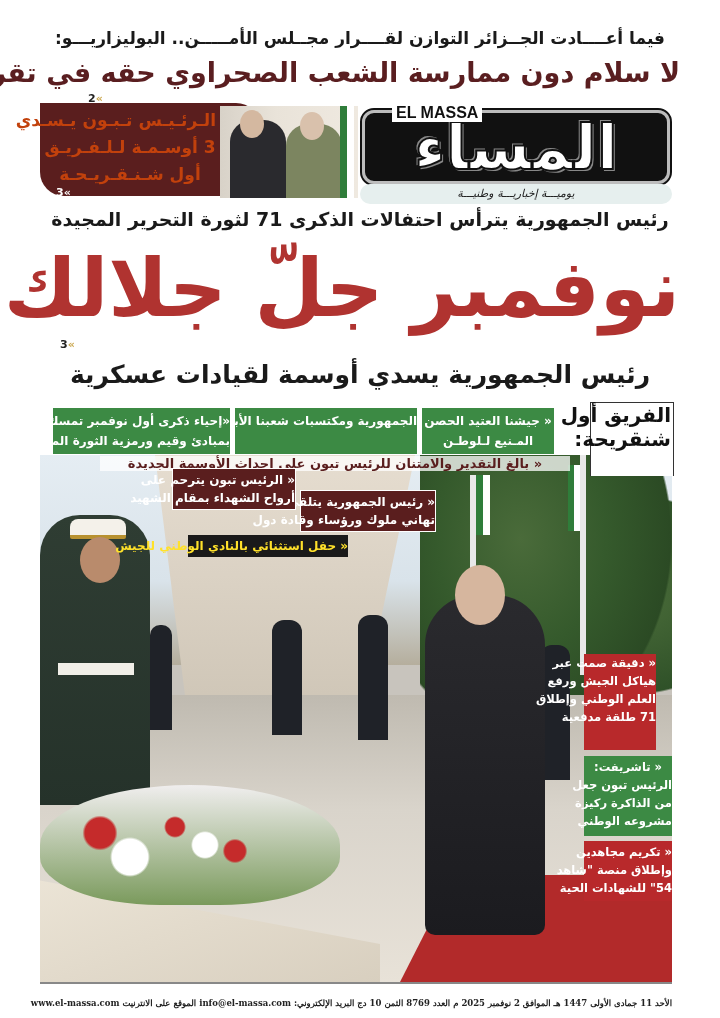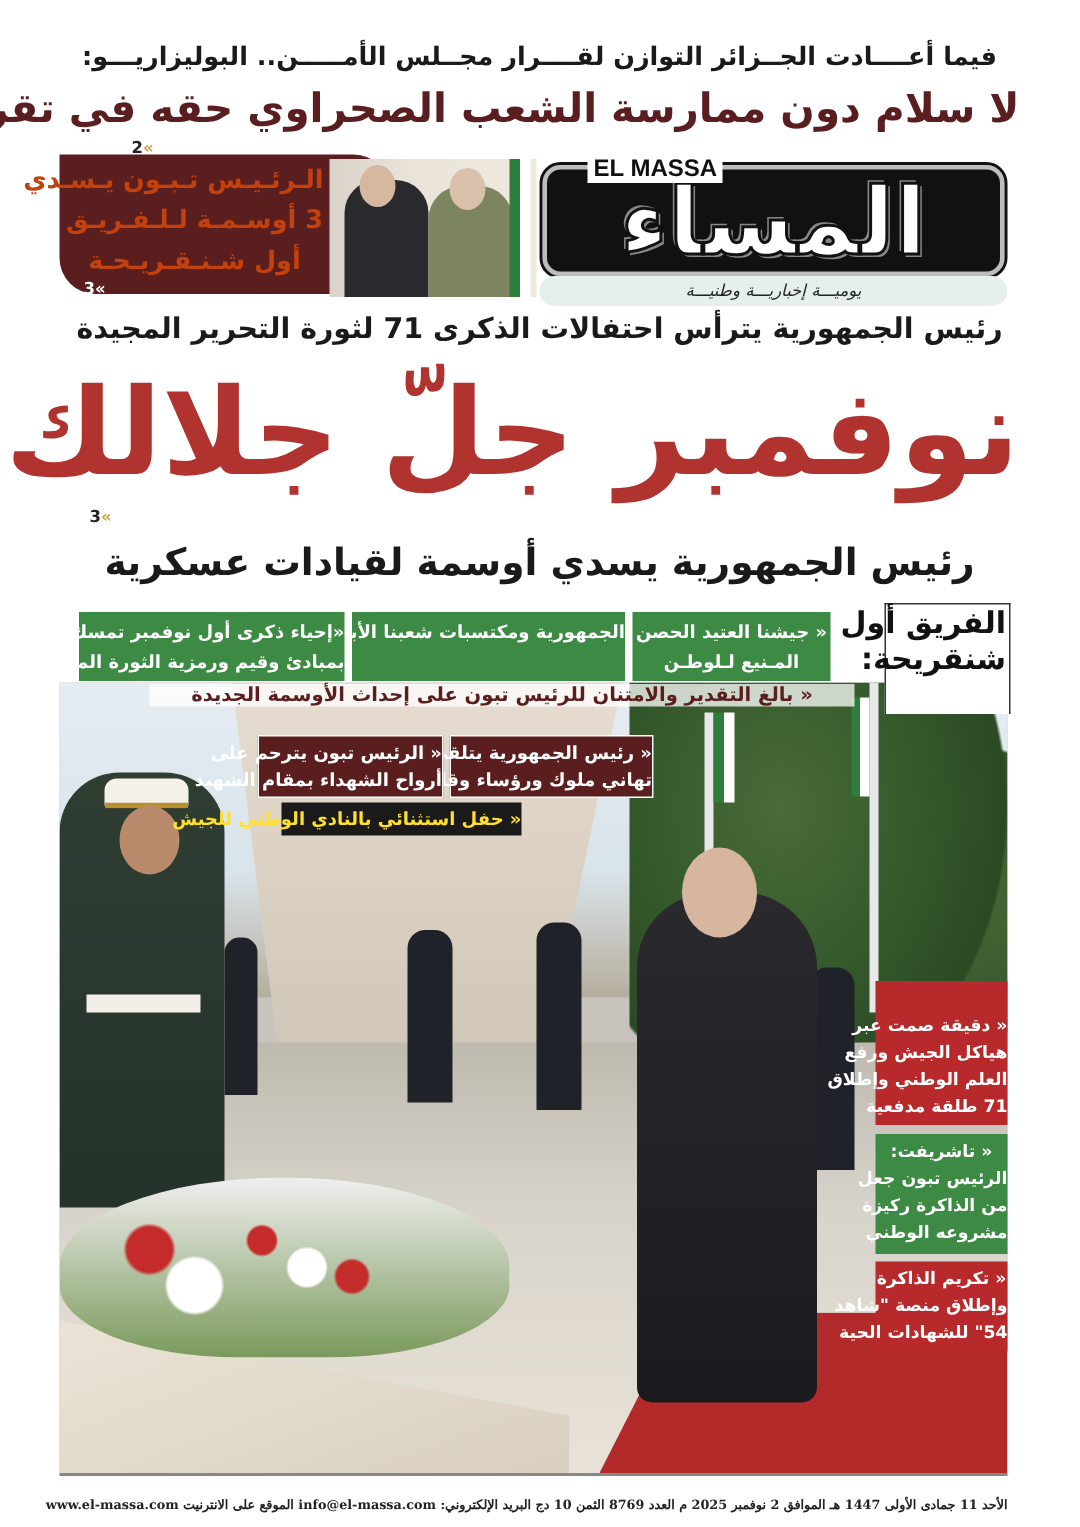--- a/index.html
+++ b/index.html
@@ -119,38 +119,38 @@
   <div>«إحياء ذكرى أول نوفمبر تمسك</div>
   <div>بمبادئ وقيم ورمزية الثورة المجيدة</div>
 </div>
 
 <div class="abs" style="left:100px; top:456px; width:470px; text-align:center; font-weight:bold; font-size:13px; color:#5a1e1e; white-space:nowrap; background:rgba(255,255,255,0.75);">« بالغ التقدير والامتنان للرئيس تبون على إحداث الأوسمة الجديدة</div>
 
 <div class="abs tag-box" style="left:300px; top:490px; width:136px; height:42px; background:#5a1e1e; border:1px solid #fff; padding-top:2px;">
   <div>« رئيس الجمهورية يتلقى</div>
   <div>تهاني ملوك ورؤساء وقادة دول</div>
 </div>
-<div class="abs tag-box" style="left:172px; top:490px; width:124px; height:42px; background:#5a1e1e; border:1px solid #fff; padding-top:2px;">
+<div class="abs tag-box" style="left:172px; top:468px; width:124px; height:42px; background:#5a1e1e; border:1px solid #fff; padding-top:2px;">
   <div>« الرئيس تبون يترحم على</div>
   <div>أرواح الشهداء بمقام الشهيد</div>
 </div>
 <div class="abs tag-box" style="left:188px; top:535px; width:160px; height:22px; background:#1a1a1a; color:#ffe12a; line-height:22px;">« حفل استثنائي بالنادي الوطني للجيش</div>
 
-<div class="abs tag-box" style="left:584px; top:654px; width:88px; height:96px; background:#b8292b; padding-top:20px; font-size:11.5px;">
+<div class="abs tag-box" style="left:584px; top:654px; width:72px; height:96px; background:#b8292b; padding-top:0; font-size:11.5px;">
   <div>« دقيقة صمت عبر</div>
   <div>هياكل الجيش ورفع</div>
   <div>العلم الوطني وإطلاق</div>
   <div>71 طلقة مدفعية</div>
 </div>
 <div class="abs tag-box" style="left:584px; top:756px; width:88px; height:80px; background:#3c8a44; padding-top:2px; font-size:11.5px;">
   <div>« تاشريفت:</div>
   <div>الرئيس تبون جعل</div>
   <div>من الذاكرة ركيزة</div>
   <div>مشروعه الوطني</div>
 </div>
 <div class="abs tag-box" style="left:584px; top:841px; width:88px; height:60px; background:#b8292b; padding-top:2px; font-size:11.5px;">
-  <div>« تكريم الذاكرة</div>
+  <div>« تكريم مجاهدين</div>
   <div>وإطلاق منصة "شاهد</div>
   <div>54" للشهادات الحية</div>
 </div>
 
 <div class="abs footer-line"></div>
 <div class="abs footer">الأحد 11 جمادى الأولى 1447 هـ الموافق 2 نوفمبر 2025 م العدد 8769   الثمن 10 دج  البريد الإلكتروني: info@el-massa.com  الموقع على الانترنيت www.el-massa.com</div>
 
 </body></html>

